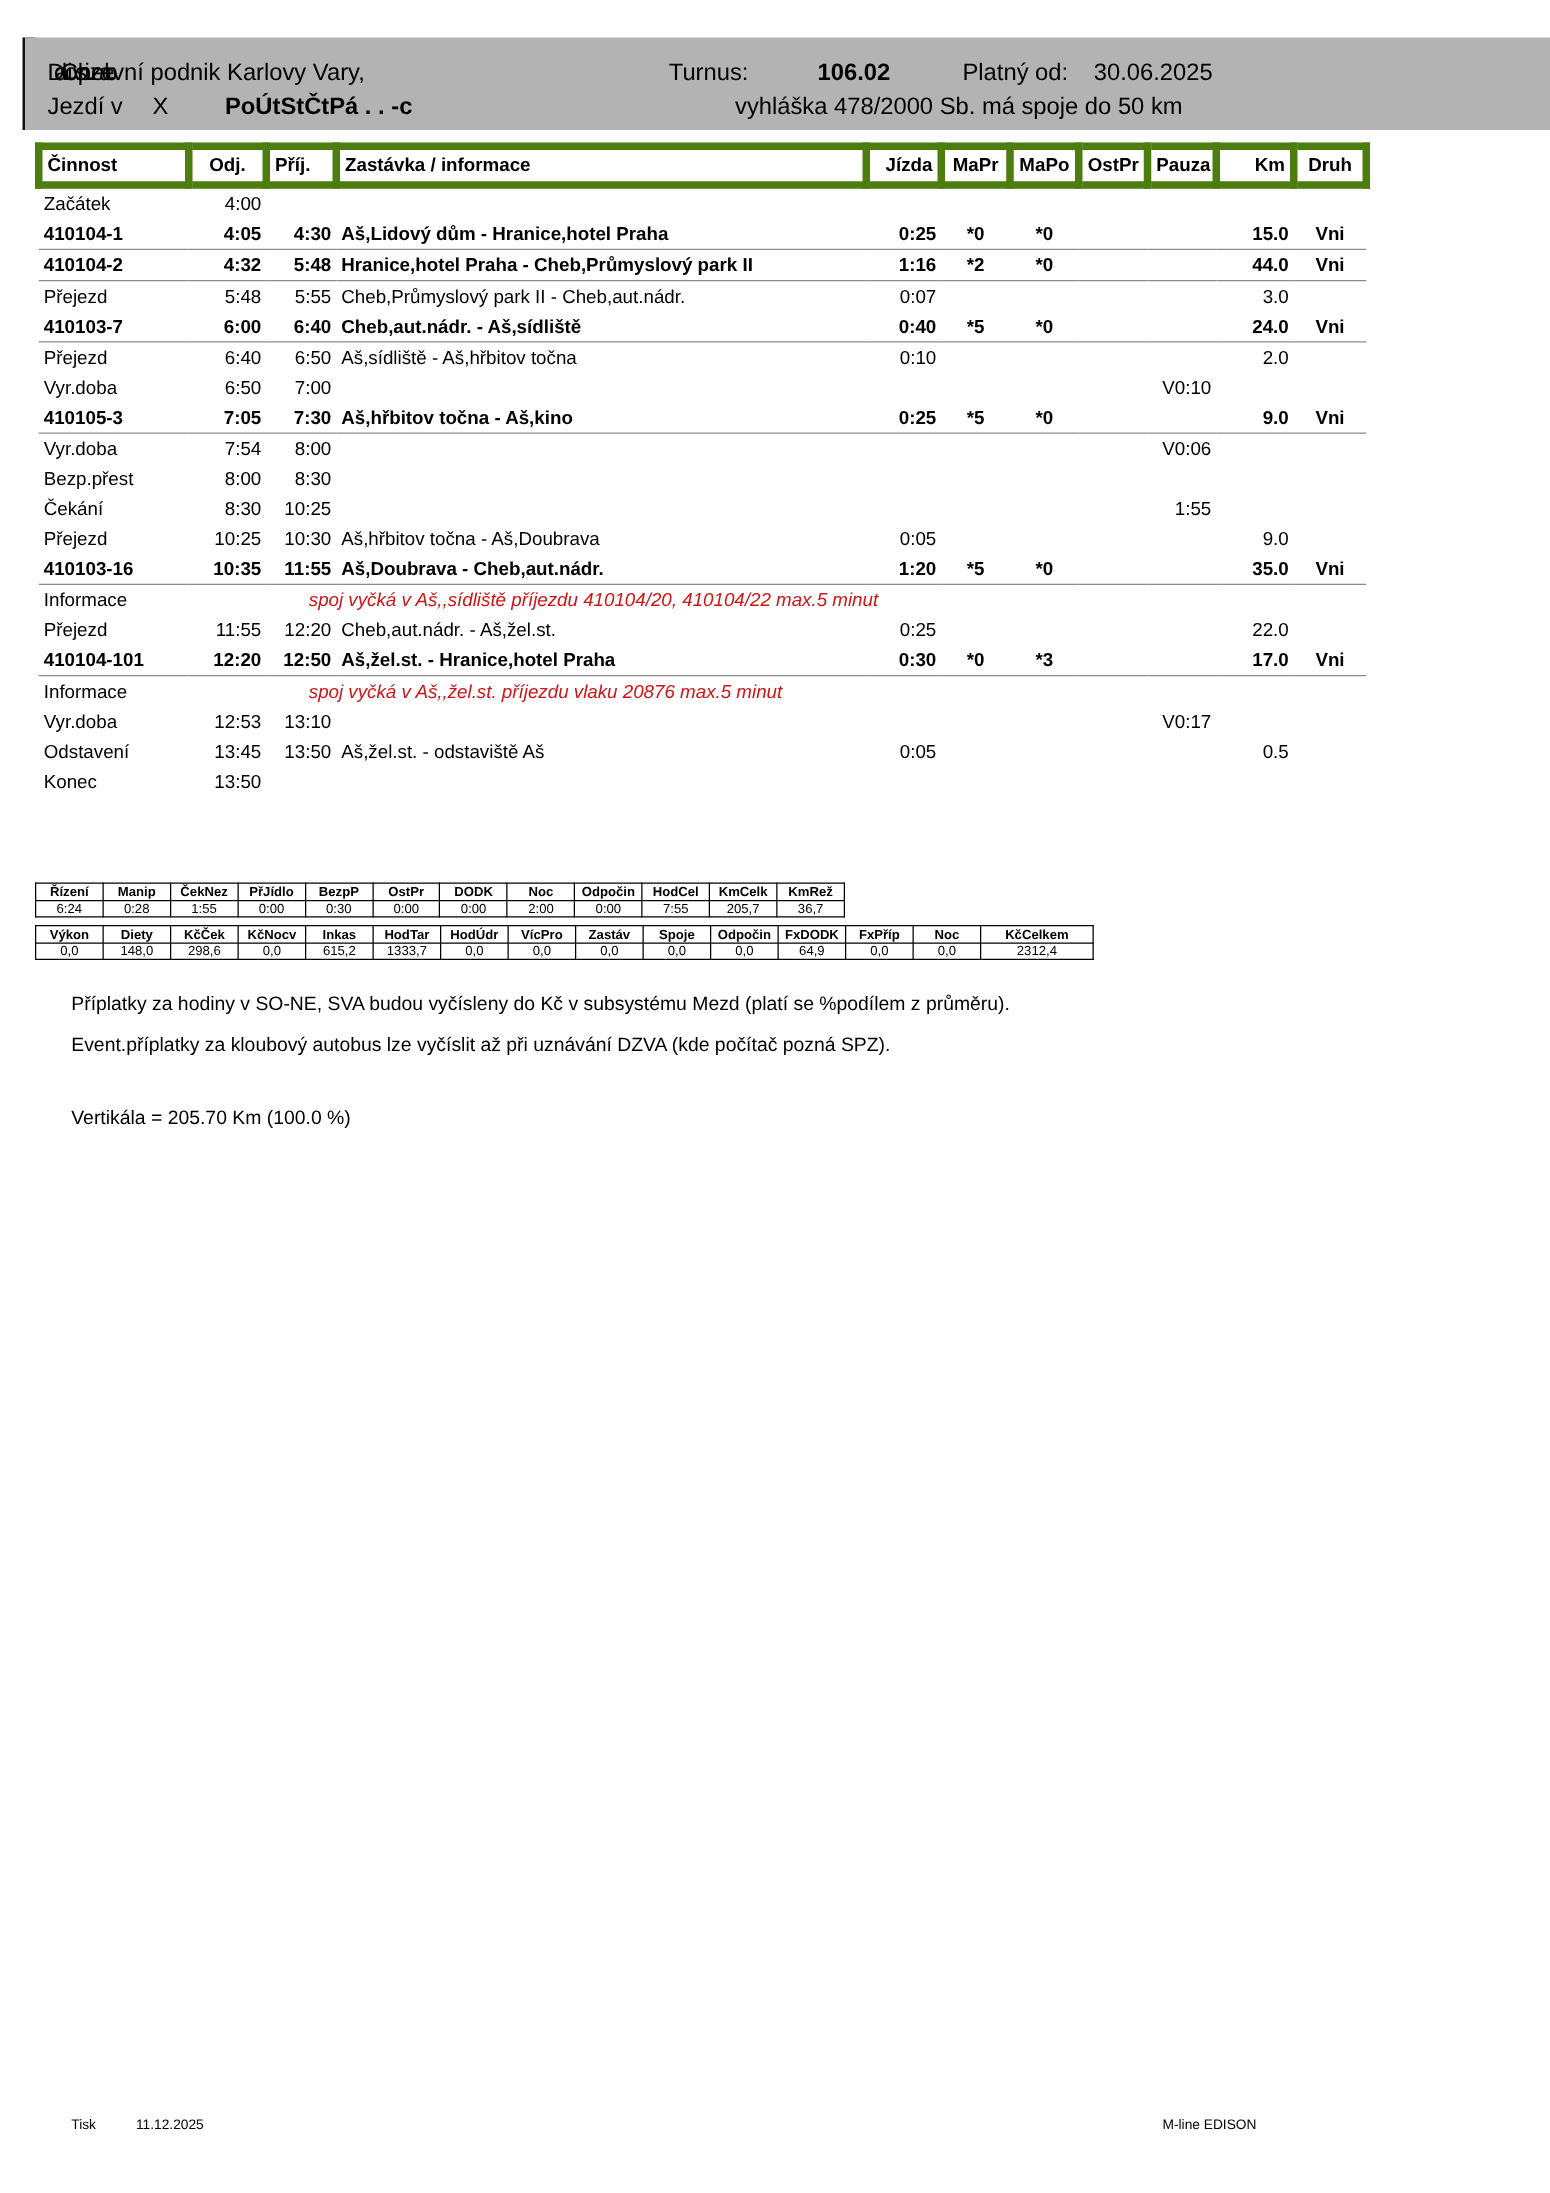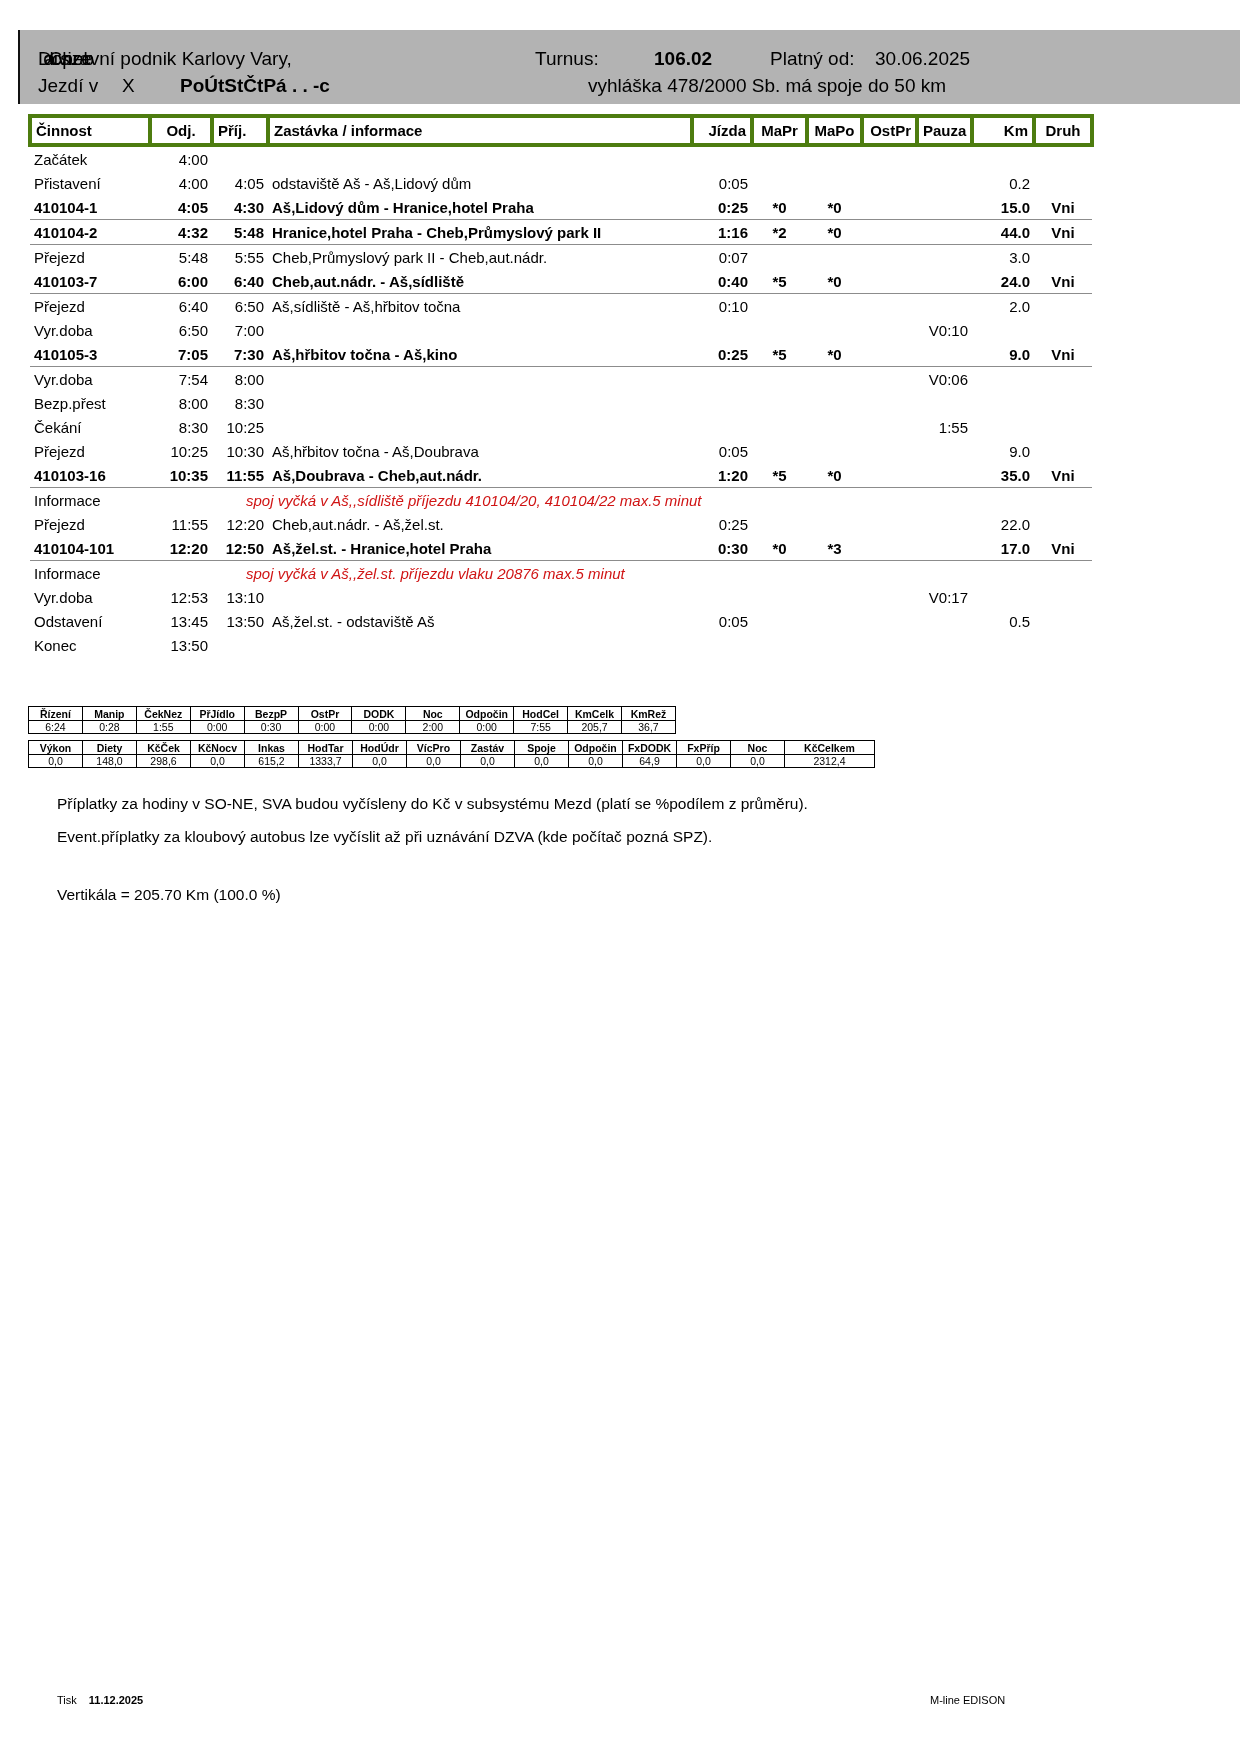--- a/index.html
+++ b/index.html
@@ -19,42 +19,42 @@
   .h-valid-l{left:750px;top:18px;}
   .h-valid-v{left:855px;top:18px;font-weight:normal;}
   .h-runs-l{left:18px;top:45px;}
   .h-runs-f{left:102px;top:45px;}
   .h-runs-d{left:160px;top:45px;font-weight:bold;}
   .h-decree{left:568px;top:45px;}
   
   table{border-collapse:collapse;}
   .sched{position:absolute;left:28px;top:114px;width:1062px;table-layout:fixed;}
   .sched th{
-    border:4px solid #4d7c0f;font-size:15px;font-weight:bold;padding:2px 4px;height:21px;
+    border:6px solid #4d7c0f;font-size:15px;font-weight:bold;padding:2px 4px;height:21px;
     white-space:nowrap;overflow:hidden;
   }
   .sched td{
     font-size:15px;padding:1px 4px;height:22px;white-space:nowrap;overflow:visible;
   }
   .sched tr.rule td{border-bottom:1px solid #8c8c8c;}
   .sched tr.bold td{font-weight:bold;}
   .al{text-align:left;} .ar{text-align:right;} .ac{text-align:center;}
   .sched td.info-cell{font-style:italic;padding-left:34px;}
   
   .sum{position:absolute;left:28px;table-layout:fixed;}
   .sum1{top:706px;width:648px;}
   .sum2{top:740px;width:846px;}
   .sum th,.sum td{border:1px solid #000;font-size:10.5px;padding:0 2px;text-align:center;white-space:nowrap;overflow:hidden;}
   .sum th{font-weight:bold;height:13px;}
   .sum td{height:12px;}
   
   .note{position:absolute;left:57px;font-size:15.5px;white-space:nowrap;}
   .note1{top:795px;} .note2{top:828px;} .vert{top:886px;}
   .foot{position:absolute;top:1694px;font-size:11px;white-space:nowrap;}
-  .foot-l{left:57px;} .foot-l .date{margin-left:12px;font-weight:bold;}
+  .foot-l{left:57px;} .foot-l .date{margin-left:32px;}
   .foot-r{left:930px;}
 </style>
 </head>
 <body>
 
 <div class="page">
 
   <div class="hdr-bar"></div>
 
   <div class="hdr" style="background: rgb(179, 179, 179);">
@@ -108,33 +108,20 @@
           <td class="ar"></td>
           <td class="al"></td>
           <td class="ar"></td>
           <td class="ac"></td>
           <td class="ac"></td>
           <td class="ac"></td>
           <td class="ar"></td>
           <td class="ar"></td>
           <td class="ac"></td>
         </tr>
-        <tr>
-          <td class="al">Přistavení</td>
-          <td class="ar">4:00</td>
-          <td class="ar">4:05</td>
-          <td class="al">odstaviště Aš - Aš,Lidový dům</td>
-          <td class="ar">0:05</td>
-          <td class="ac"></td>
-          <td class="ac"></td>
-          <td class="ac"></td>
-          <td class="ar"></td>
-          <td class="ar">0.2</td>
-          <td class="ac"></td>
-        </tr>
         <tr class="bold rule">
           <td class="al">410104-1</td>
           <td class="ar">4:05</td>
           <td class="ar">4:30</td>
           <td class="al">Aš,Lidový dům - Hranice,hotel Praha</td>
           <td class="ar">0:25</td>
           <td class="ac">*0</td>
           <td class="ac">*0</td>
           <td class="ac"></td>
           <td class="ar"></td>

